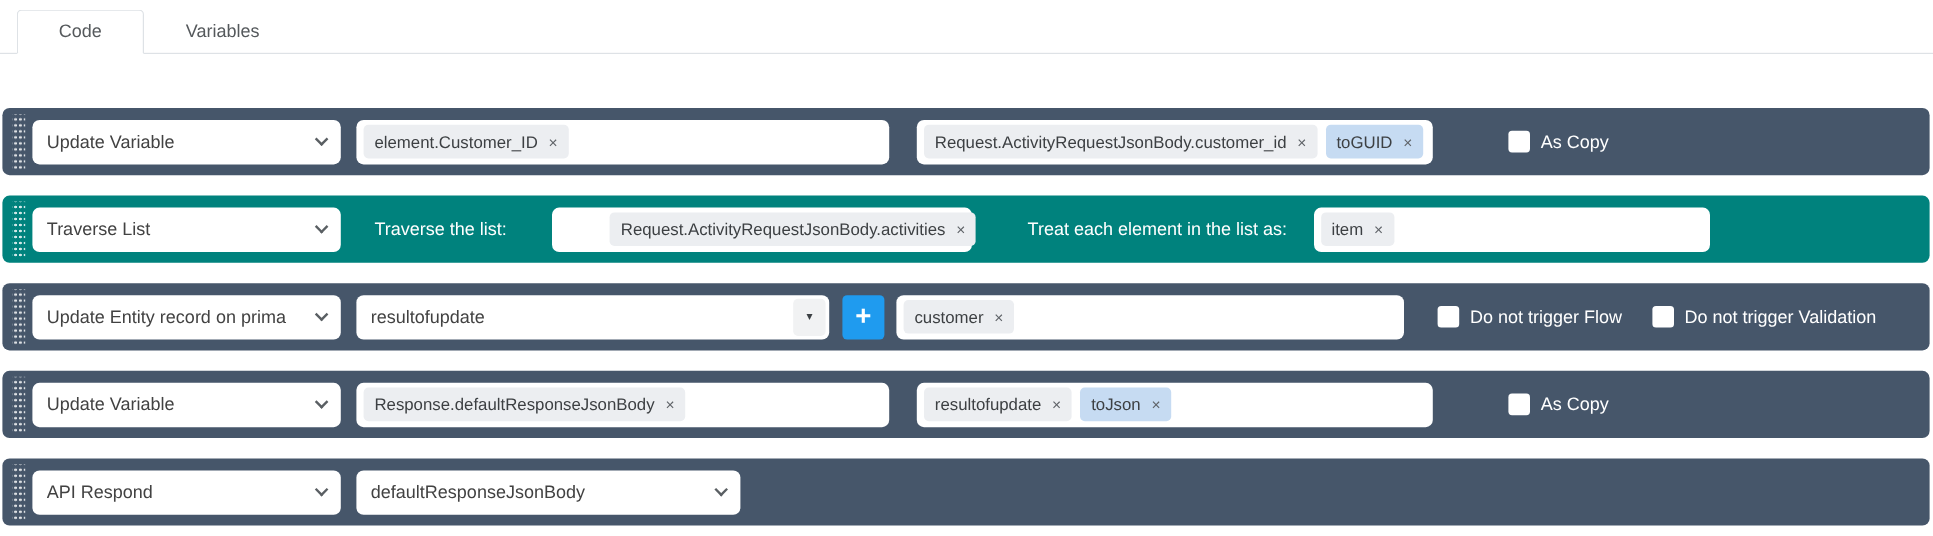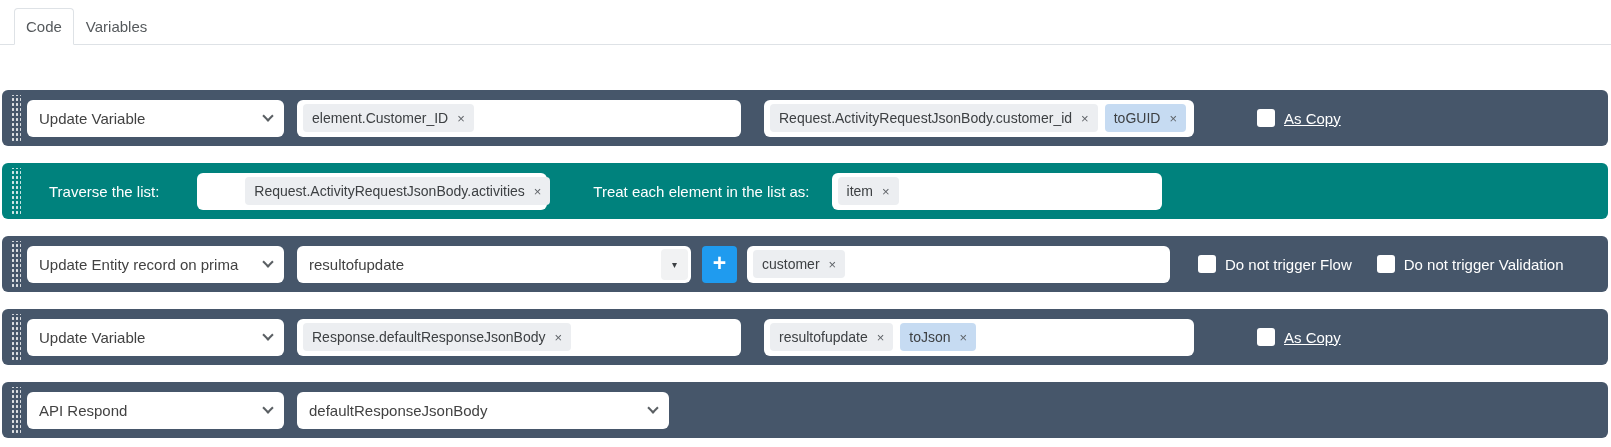--- a/index.html
+++ b/index.html
@@ -3,21 +3,21 @@
 <meta charset="utf-8">
 <style>
   * { box-sizing: border-box; }
   html,body { margin:0; padding:0; background:#fff; }
   body { font-family:"Liberation Sans", sans-serif; }
   .page { width:1611px; height:447px; overflow:hidden; background:#fff; }
 
   
   .tabbar { display:flex; align-items:flex-end; padding:8px 0 0 14px;
             border-bottom:1px solid var(--tab_border); height:45px; }
-  .tab { padding:9px 11px; font-size:15px; color:var(--tab_text); cursor:pointer;
+  .tab { padding:9px 34px; font-size:15px; color:var(--tab_text); cursor:pointer;
          margin-bottom:-1px; border:1px solid transparent; border-radius:4px 4px 0 0; }
   .tab.active { background:#fff; border-color:var(--tab_border);
                 border-bottom-color:#fff; }
 
   
   .rows { padding-top:45px; }
   .row { height:56px; margin:0 3px 17px 2px; border-radius:6px;
          display:flex; align-items:center; padding-left:8px; }
   .row.dark { background:var(--row_dark); }
   .row.teal { background:var(--row_teal); }
@@ -57,29 +57,29 @@
            font-size:10px; color:#3c4043; cursor:pointer; }
 
   .plus-btn { width:35px; height:37px; margin-left:11px; border:none; border-radius:4px;
            background:var(--accent_blue); color:#fff; font-size:23px; font-weight:bold;
            display:flex; align-items:center; justify-content:center; cursor:pointer;
            line-height:1; padding-bottom:3px; }
 
   
   .f-r1a { width:444px; margin-left:13px; }
   .f-r1b { width:430px; margin-left:23px; }
-  .ml-ascopy { margin-left:63px;text-decoration:underline; }
+  .ml-ascopy { margin-left:63px; }
   .lbl-list { margin-left:28px; }
   .f-list { width:350px; margin-left:38px;padding-left:48px; }
   .lbl-item { margin-left:46px; }
   .f-item { width:330px; margin-left:22px; }
   .f-entity { width:423px; margin-left:10px; }
   .chk-flow { margin-left:28px;justify-content:flex-end; }
   .chk-val { margin-left:25px; }
-  .resp-select { width:372px; margin-left:13px; }
+  .resp-select { width:320px; margin-left:13px; }
 </style>
 </head>
 <body>
 
 <div class="page">
 
   <div class="tabbar">
     <div class="tab active">Code</div>
     <div class="tab">Variables</div>
   </div>
@@ -109,20 +109,24 @@
         </span>
       </div>
       <label class="check ml-ascopy">
         <span class="box"></span>
         <span>As Copy</span>
       </label>
     </div>
 
     <div class="row teal">
       <div class="drag-handle"></div>
+      <div class="select action">
+        <span class="lbl">Traverse List</span>
+        <span class="chev"></span>
+      </div>
       <span class="row-label lbl-list">Traverse the list:</span>
       <div class="tag-input f-list">
         <span class="tag">
           <span>Request.ActivityRequestJsonBody.activities</span>
           <span class="x">×</span>
         </span>
       </div>
       <span class="row-label lbl-item">Treat each element in the list as:</span>
       <div class="tag-input f-item">
         <span class="tag">

